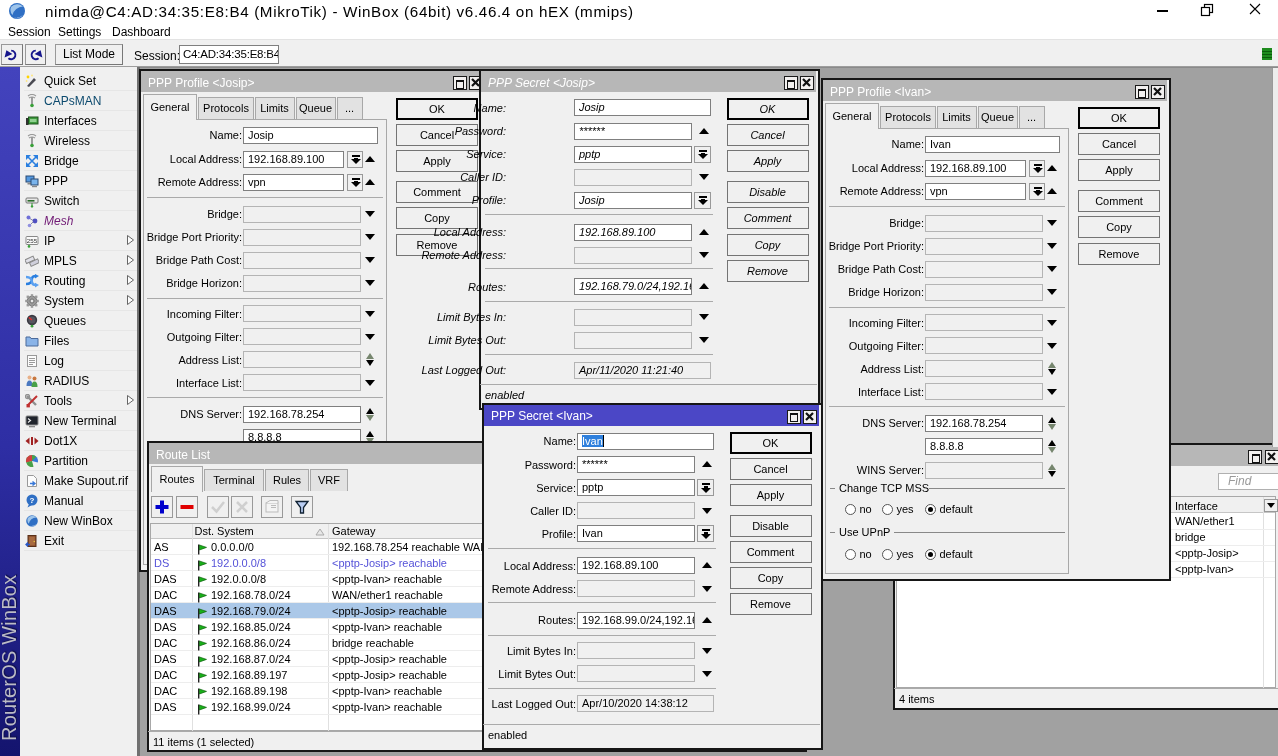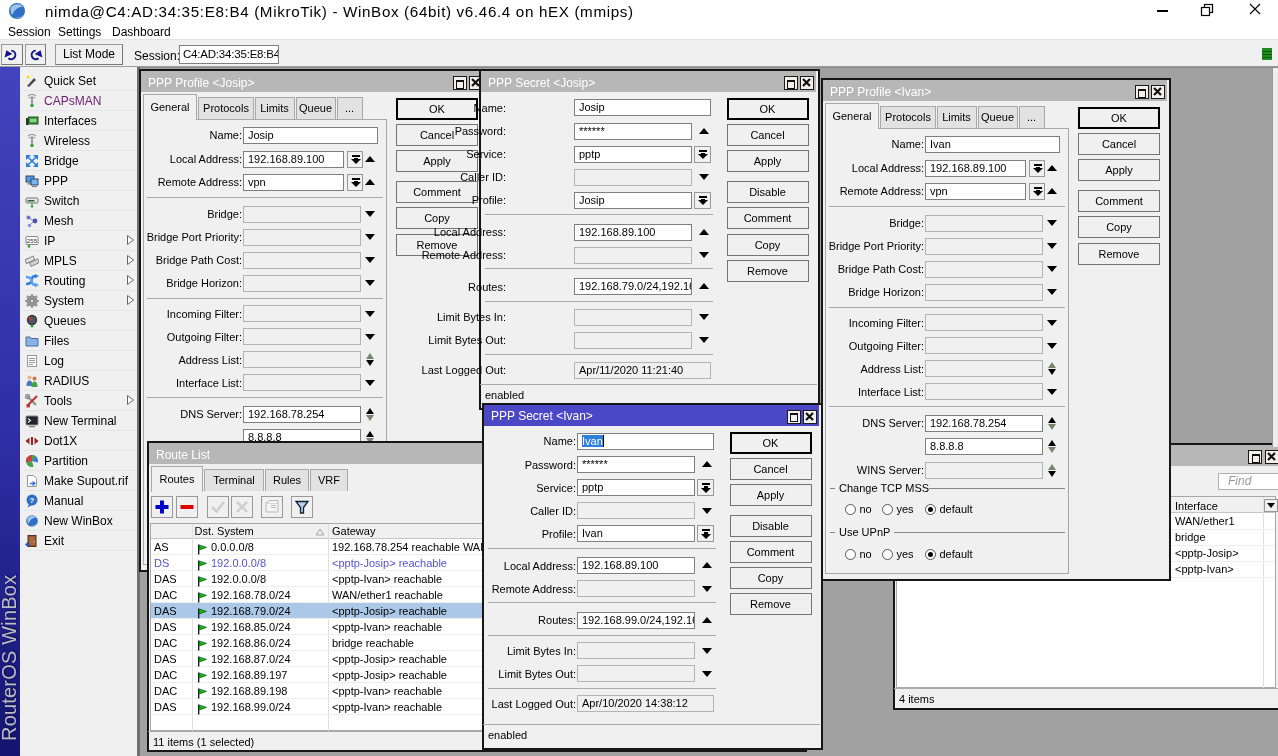--- a/index.html
+++ b/index.html
@@ -53,21 +53,21 @@
       <circle cx="1.6" cy="7" r="0.9" fill="#ffe780"></circle>
     </svg></div>
 <div style="position:absolute;left:44px;top:74.0px;font-size:12px;color:#000;white-space:nowrap;">Quick Set</div>
 <div style="position:absolute;left:24px;top:91.0px;width:113px;height:19.5px;border-bottom:1px solid #e6e6e6;box-sizing:border-box;"></div>
 <div style="position:absolute;left:25px;top:93.5px;width:14px;height:14px;"><svg width="14" height="14" viewBox="0 0 14 14">
       <rect x="6.3" y="3" width="1.4" height="8" fill="#777"></rect>
       <path d="M3 2 Q7 -1 11 2" stroke="#999" fill="none" stroke-width="1.2"></path>
       <path d="M4 4 Q7 2 10 4" stroke="#999" fill="none" stroke-width="1.2"></path>
       <circle cx="7" cy="11.5" r="1.8" fill="#38a038"></circle>
     </svg></div>
-<div style="position:absolute;left:44px;top:94.0px;font-size:12px;color:#701a75;white-space:nowrap;">CAPsMAN</div>
+<div style="position:absolute;left:44px;top:94.0px;font-size:12px;color:#0c4a6e;white-space:nowrap;">CAPsMAN</div>
 <div style="position:absolute;left:24px;top:111.0px;width:113px;height:19.5px;border-bottom:1px solid #e6e6e6;box-sizing:border-box;"></div>
 <div style="position:absolute;left:25px;top:113.5px;width:14px;height:14px;"><svg width="14" height="14" viewBox="0 0 14 14">
       <rect x="1" y="4" width="2.5" height="7" fill="#333"></rect>
       <rect x="3.5" y="3" width="9.5" height="7" fill="#3f9c3f" stroke="#1c501c"></rect>
       <rect x="5" y="5" width="6.5" height="3" fill="#8fd08f"></rect>
     </svg></div>
 <div style="position:absolute;left:44px;top:114.0px;font-size:12px;color:#000;white-space:nowrap;">Interfaces</div>
 <div style="position:absolute;left:24px;top:131.0px;width:113px;height:19.5px;border-bottom:1px solid #e6e6e6;box-sizing:border-box;"></div>
 <div style="position:absolute;left:25px;top:133.5px;width:14px;height:14px;"><svg width="14" height="14" viewBox="0 0 14 14">
       <rect x="6.3" y="3" width="1.4" height="8" fill="#777"></rect>
@@ -103,21 +103,21 @@
       <circle cx="7" cy="12.4" r="1.2" fill="#38a038"></circle>
     </svg></div>
 <div style="position:absolute;left:44px;top:194.0px;font-size:12px;color:#000;white-space:nowrap;">Switch</div>
 <div style="position:absolute;left:24px;top:211.0px;width:113px;height:19.5px;border-bottom:1px solid #e6e6e6;box-sizing:border-box;"></div>
 <div style="position:absolute;left:25px;top:213.5px;width:14px;height:14px;"><svg width="14" height="14" viewBox="0 0 14 14">
       <path d="M4 4 L9 7 L5 11" stroke="#8888aa" fill="none"></path>
       <circle cx="3.5" cy="3.5" r="2" fill="#7070d8"></circle>
       <circle cx="10" cy="7" r="2.4" fill="#5050c0"></circle>
       <circle cx="4.5" cy="11.5" r="1.8" fill="#9090e0"></circle>
     </svg></div>
-<div style="position:absolute;left:44px;top:214.0px;font-size:12px;color:#000000;white-space:nowrap;">Mesh</div>
+<div style="position:absolute;left:44px;top:214.0px;font-size:12px;color:#701a75;white-space:nowrap;font-style:italic;">Mesh</div>
 <div style="position:absolute;left:24px;top:231.0px;width:113px;height:19.5px;border-bottom:1px solid #e6e6e6;box-sizing:border-box;"></div>
 <div style="position:absolute;left:25px;top:233.5px;width:14px;height:14px;"><svg width="14" height="14" viewBox="0 0 14 14">
       <rect x="1" y="2.5" width="12" height="8" rx="1" fill="#fafafa" stroke="#888"></rect>
       <text x="7" y="9" font-size="6.2" text-anchor="middle" fill="#333">255</text>
       <circle cx="4" cy="12.4" r="1.3" fill="#38a038"></circle>
     </svg></div>
 <div style="position:absolute;left:44px;top:234.0px;font-size:12px;color:#000;white-space:nowrap;">IP</div>
 <svg width="9" height="11" style="position:absolute;left:126px;top:235.0px">
     <path d="M1.5 0.5 L1.5 9.5 L7.5 5 Z" fill="#fcfcfc" stroke="#555" stroke-width="0.9"></path>
   </svg>
@@ -405,21 +405,21 @@
       </svg>
       <div style="position:absolute;left:184px;top:83px;font-size:11px;color:#000;white-space:nowrap;">Gateway</div>
       <div style="position:absolute;left:43.8px;top:81.5px;width:1px;height:207px;background:#e0e0e0;"></div>
       <div style="position:absolute;left:180.1px;top:81.5px;width:1px;height:207px;background:#e0e0e0;"></div>
       <div style="position:absolute;left:3px;top:112.0px;width:650px;height:0.5px;background:#ededed;"></div>
       <div style="position:absolute;left:6px;top:98.5px;font-size:11px;color:#000;white-space:nowrap;">AS</div>
       <div style="position:absolute;left:49px;top:99.0px;width:11px;height:11px;"><svg width="11" height="11" viewBox="0 0 11 11">
           <rect x="1" y="0.5" width="1.4" height="10" fill="#222"></rect>
           <path d="M2.4 1 L9.5 3.4 L2.4 6 Z" fill="#18b018" stroke="#0a600a" stroke-width="0.7"></path>
         </svg></div>
-      <div style="position:absolute;left:63px;top:98.5px;font-size:11px;color:#000;white-space:nowrap;">0.0.0.0/8</div>
+      <div style="position:absolute;left:63px;top:98.5px;font-size:11px;color:#000;white-space:nowrap;">0.0.0.0/0</div>
       <div style="position:absolute;left:184px;top:98.5px;font-size:11px;color:#000;white-space:nowrap;">192.168.78.254 reachable WAN/ether1</div>
       <div style="position:absolute;left:3px;top:128.0px;width:650px;height:0.5px;background:#ededed;"></div>
       <div style="position:absolute;left:6px;top:114.5px;font-size:11px;color:#5552d8;white-space:nowrap;">DS</div>
       <div style="position:absolute;left:49px;top:115.0px;width:11px;height:11px;"><svg width="11" height="11" viewBox="0 0 11 11">
           <rect x="1" y="0.5" width="1.4" height="10" fill="#222"></rect>
           <path d="M2.4 1 L9.5 3.4 L2.4 6 Z" fill="#18b018" stroke="#0a600a" stroke-width="0.7"></path>
         </svg></div>
       <div style="position:absolute;left:63px;top:114.5px;font-size:11px;color:#5552d8;white-space:nowrap;">192.0.0.0/8</div>
       <div style="position:absolute;left:184px;top:114.5px;font-size:11px;color:#5552d8;white-space:nowrap;">&lt;pptp-Josip&gt; reachable</div>
       <div style="position:absolute;left:3px;top:144.0px;width:650px;height:0.5px;background:#ededed;"></div>
@@ -525,21 +525,21 @@
       <div style="position:absolute;left:281px;top:87px;font-size:11px;color:#000;white-space:nowrap;">bridge</div>
       <div style="position:absolute;left:3px;top:116.5px;width:378px;height:0.5px;background:#ededed;"></div>
       <div style="position:absolute;left:281px;top:103px;font-size:11px;color:#000;white-space:nowrap;">&lt;pptp-Josip&gt;</div>
       <div style="position:absolute;left:3px;top:132.5px;width:378px;height:0.5px;background:#ededed;"></div>
       <div style="position:absolute;left:281px;top:119px;font-size:11px;color:#000;white-space:nowrap;">&lt;pptp-Ivan&gt;</div>
       <div style="position:absolute;left:0px;top:244px;width:384px;height:1px;background:#aaa;"></div>
       <div style="position:absolute;left:5px;top:248.5px;font-size:11px;color:#000;white-space:nowrap;">4 items</div>
     </div>
   </div>
 <div class="win" style="left:479px;top:69px;width:341px;height:341px;">
-    <div style="position:absolute;left:-1px;top:-1px;width:272px;height:339px;">
+    <div style="position:absolute;left:-1px;top:-1px;width:272px;height:339px;font-style:italic;">
       <div style="position:absolute;left:1px;top:1px;width:335px;height:21px;background:#b7b7b7;"></div>
       <div style="position:absolute;left:8px;top:5.5px;font-size:12px;color:#fff;white-space:nowrap;">PPP Secret &lt;Josip&gt;</div>
       <div style="position:absolute;left:303.5px;top:6px;width:14px;height:14px;background:#f2f0ef;border:1.5px solid #1a1a1a;box-sizing:border-box;">
         <div style="position:absolute;left:2.5px;top:2.5px;width:6px;height:6px;border:1.5px solid #111;border-top-width:2px;"></div>
       </div>
       <div style="position:absolute;left:320px;top:6px;width:14px;height:14px;background:#f2f0ef;border:1.5px solid #1a1a1a;box-sizing:border-box;">
         <svg width="11" height="11" style="position:absolute;left:0.2px;top:0.2px">
           <path d="M2 2 L9 9 M9 2 L2 9" stroke="#111" stroke-width="2.2"></path>
         </svg>
       </div>

